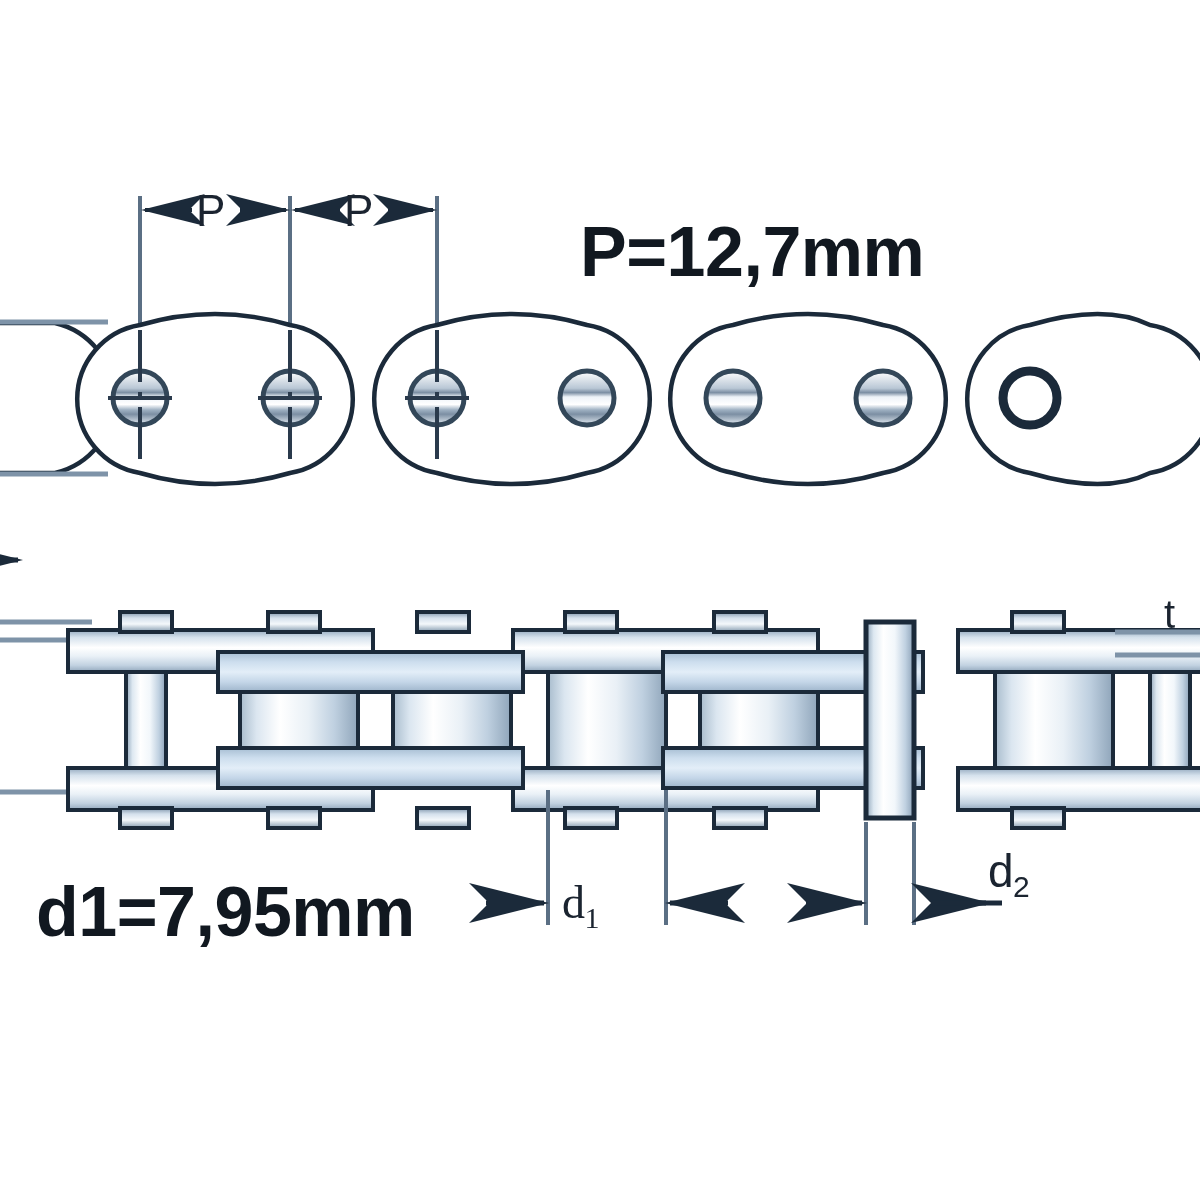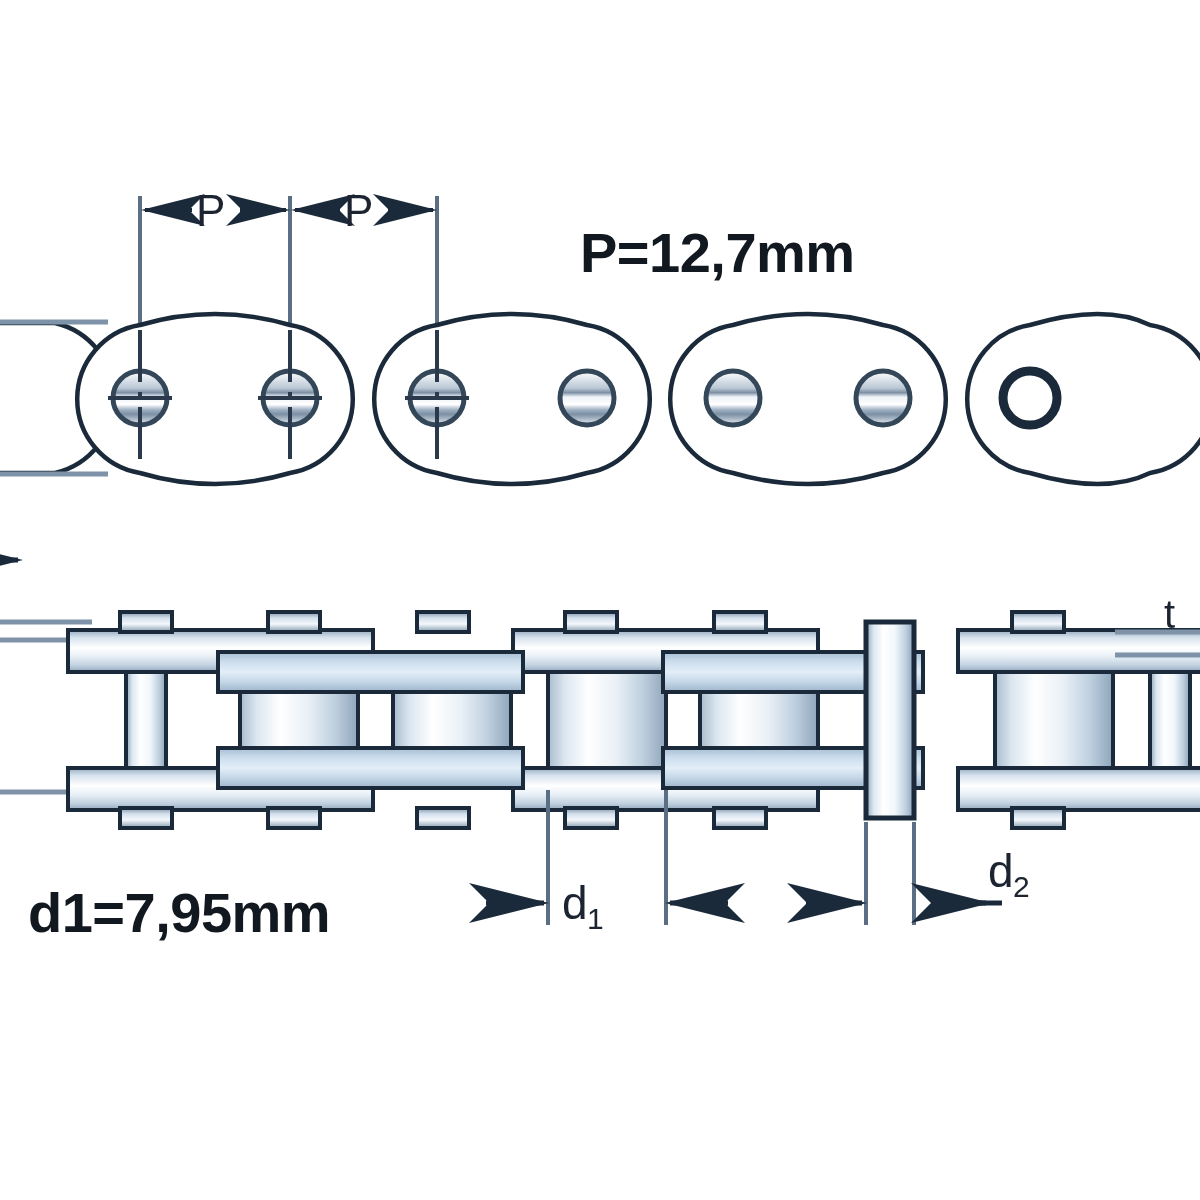--- a/index.html
+++ b/index.html
@@ -2,21 +2,21 @@
 <html><head>
 <meta charset="utf-8">
 <style>
   html,body{margin:0;padding:0;background:#ffffff;}
   body{width:1200px;height:1200px;overflow:hidden;
        font-family:"Liberation Sans",sans-serif;color:#1a222e;}
   #stage{position:relative;width:1200px;height:1200px;background:#fff;}
   svg{display:block;}
   .lbl{position:absolute;font-weight:bold;color:#111820;white-space:nowrap;
        font-family:"Liberation Sans",sans-serif;letter-spacing:-0.5px;}
-  .lbl-big{font-size:56px;margin-top:8px;}
+  .lbl-big{font-size:70px;}
   .lbl-dim{font-size:46px;font-weight:normal;color:#1b2430;}
   .lbl-dim sub{font-size:30px;}
   .lbl-t{font-size:40px;font-weight:normal;color:#1b2430;}
   .lbl-p{font-size:44px;font-weight:normal;color:#1b2430;}
 </style>
 </head>
 <body>
 
 <div id="stage">
 
@@ -240,24 +240,24 @@
     <line x1="932" y1="903" x2="986" y2="903" stroke="#1b2a3a" stroke-width="5" marker-end="url(#arrR)"></line>
     <line x1="932" y1="903" x2="1002" y2="903" stroke="#1b2a3a" stroke-width="5"></line>
   </g>
 </svg>
 
 <div class="lbl lbl-p" style="left:196px;top:186px;">P</div>
 <div class="lbl lbl-p" style="left:344px;top:186px;">P</div>
 
 <div class="lbl lbl-big" style="left:580px;top:212px;">P=12,7mm</div>
 
-<div class="lbl lbl-big" style="left:28px;top:872px;">d1=7,95mm</div>
-
-
-<div class="lbl lbl-dim" style="left:562px;top:876px;">
+<div class="lbl lbl-big" style="left:36px;top:872px;">d1=7,95mm</div>
+
+
+<div class="lbl lbl-dim" style="left:562px;top:876px;font-family:Liberation Serif, serif;">
   <span>d</span><sub>1</sub>
 </div>
 
 <div class="lbl lbl-dim" style="left:988px;top:844px;">
   <span>d</span><sub>2</sub>
 </div>
 
 <div class="lbl lbl-t" style="left:1164px;top:592px;">t</div>
 
 </div>

